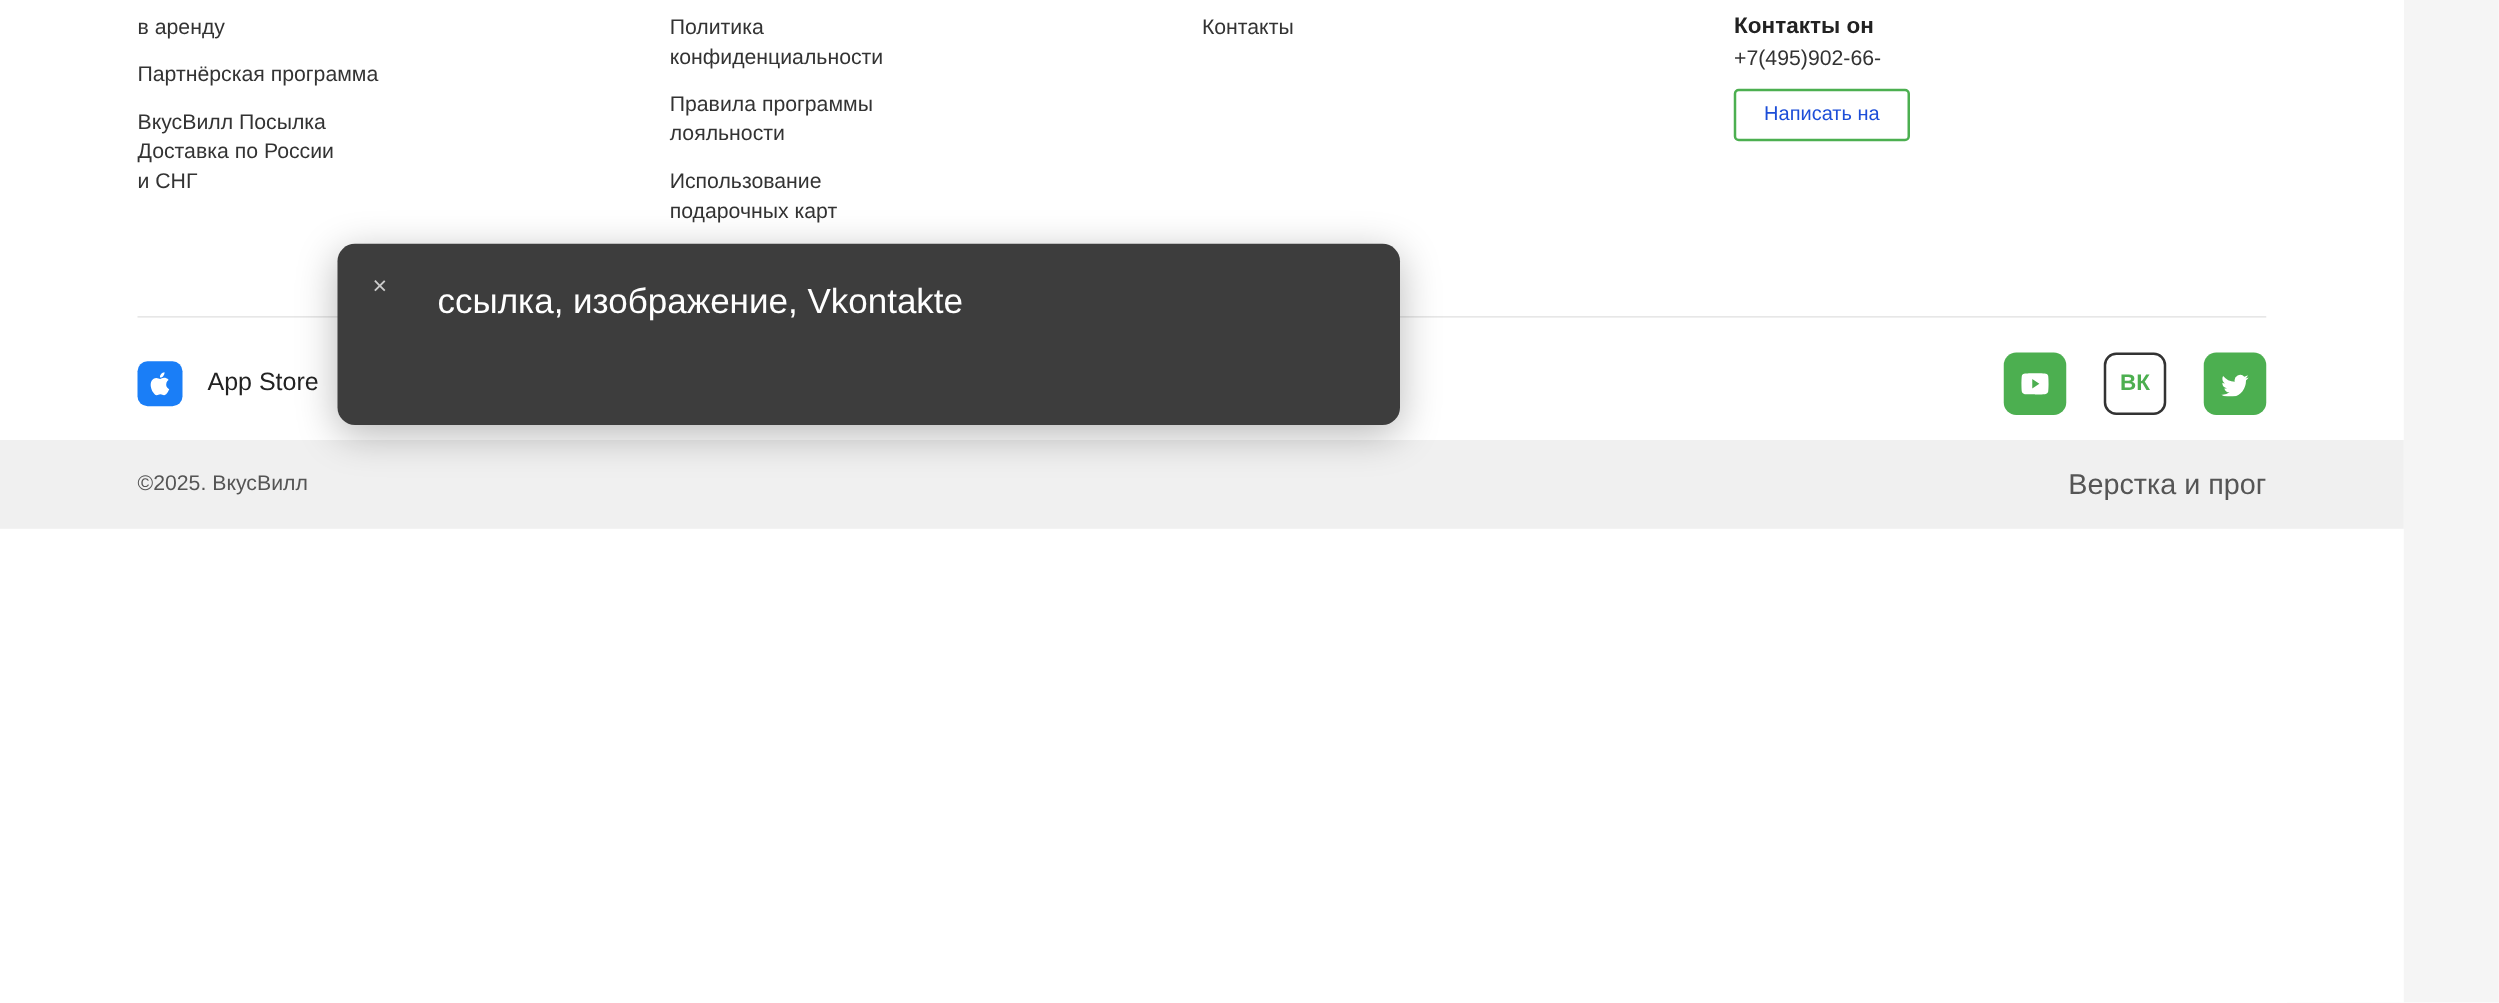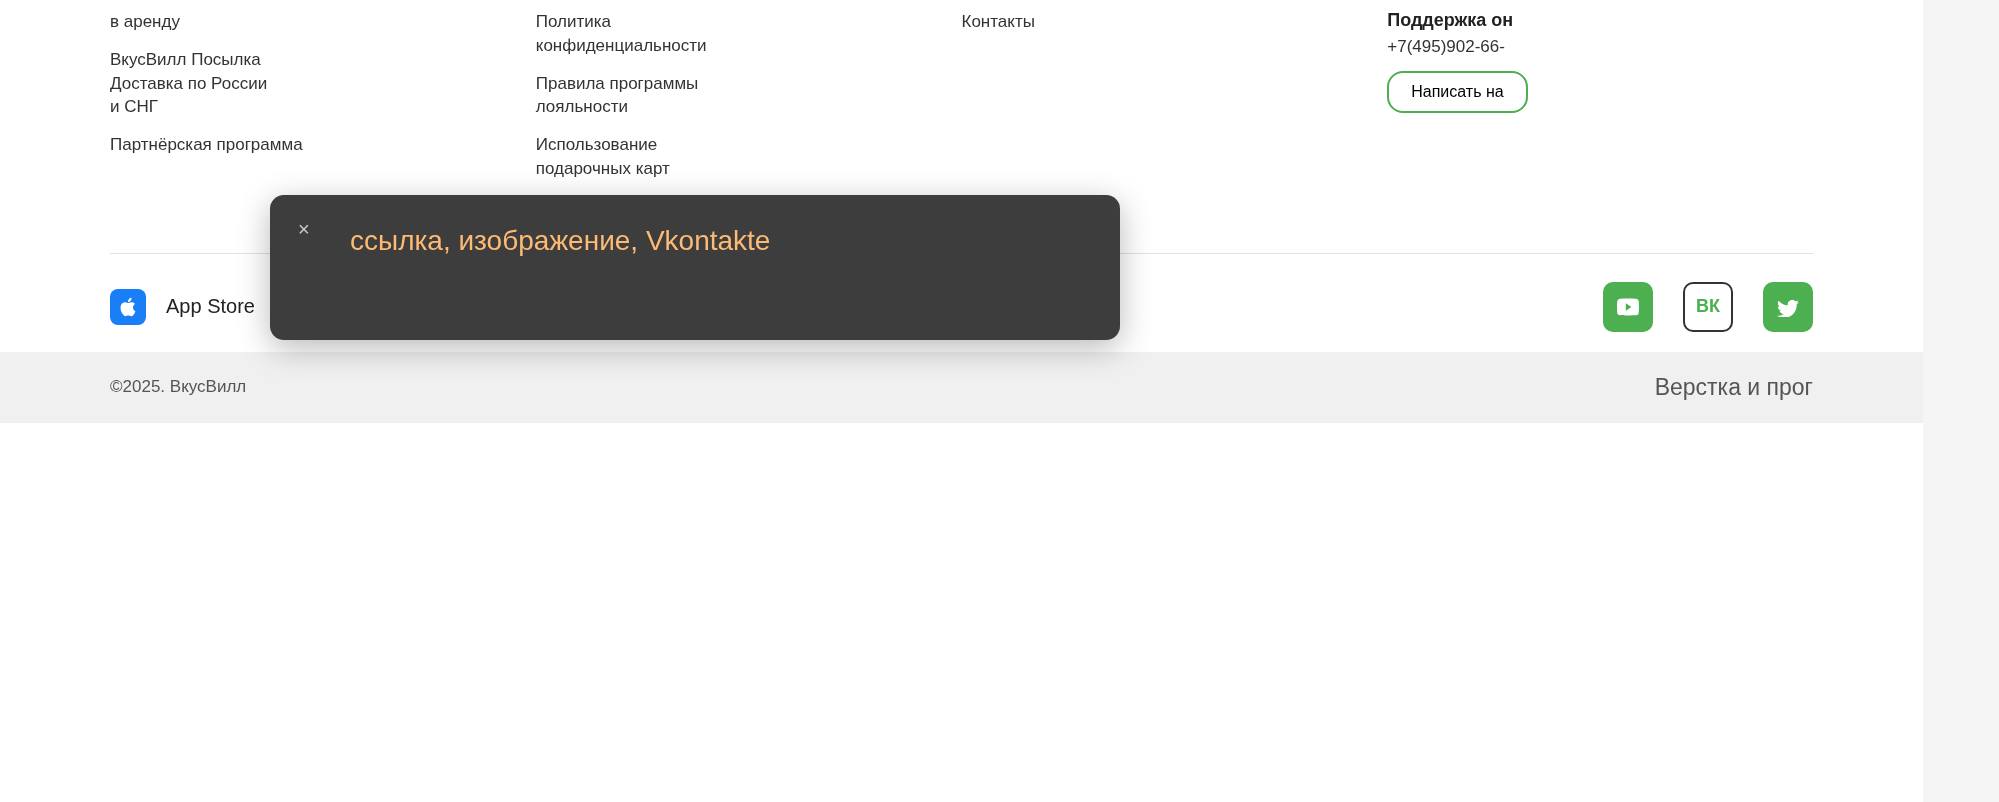--- a/index.html
+++ b/index.html
@@ -74,23 +74,23 @@
 
     .support-phone {
       font-size: 17px;
       color: #333;
       margin-bottom: 14px;
     }
 
     .support-btn {
       display: inline-block;
       border: 2px solid #4caf50;
-      color: #000000;
+      color: #1d4ed8;
       padding: 10px 22px;
-      border-radius: 16px;
+      border-radius: 4px;
       font-size: 16px;
       cursor: pointer;
       background: transparent;
     }
 
     
     .divider {
       border: none;
       border-top: 1px solid #e0e0e0;
       margin: 20px 110px 0;
@@ -118,21 +118,21 @@
       position: absolute;
       top: 24px;
       left: 28px;
       color: #ccc;
       font-size: 20px;
       cursor: pointer;
       line-height: 1;
     }
 
     .tooltip-text {
-      color: #fdba74;
+      color: #ffffff;
       font-size: 28px;
       font-weight: 400;
       margin-left: 44px;
       line-height: 1.3;
     }
 
     
     .app-stores {
       display: flex;
       align-items: center;
@@ -260,42 +260,42 @@
 <body>
 
 <div class="page-wrapper">
 
   <div class="footer-content">
     <div class="footer-columns">
 
       <div class="footer-col">
         <ul>
           <li><a>в аренду</a></li>
+          <li><a>Партнёрская программа</a></li>
           <li><a>ВкусВилл Посылка<br>Доставка по России<br>и СНГ</a></li>
-          <li><a>Партнёрская программа</a></li>
         </ul>
       </div>
 
       <div class="footer-col">
         <ul>
           <li><a>Политика<br>конфиденциальности</a></li>
           <li><a>Правила программы<br>лояльности</a></li>
           <li><a>Использование<br>подарочных карт</a></li>
           <li><a>Правила применения</a></li>
         </ul>
       </div>
 
       <div class="footer-col">
         <ul>
           <li><a>Контакты</a></li>
         </ul>
       </div>
 
       <div class="footer-col support-col">
-        <div class="support-title">Поддержка он</div>
+        <div class="support-title">Контакты он</div>
         <div class="support-phone">+7(495)902-66-</div>
         <button class="support-btn">Написать на</button>
       </div>
     </div>
   </div>
 
   <hr class="divider">
 
   <div class="tooltip-overlay">
     <div class="tooltip-box">

